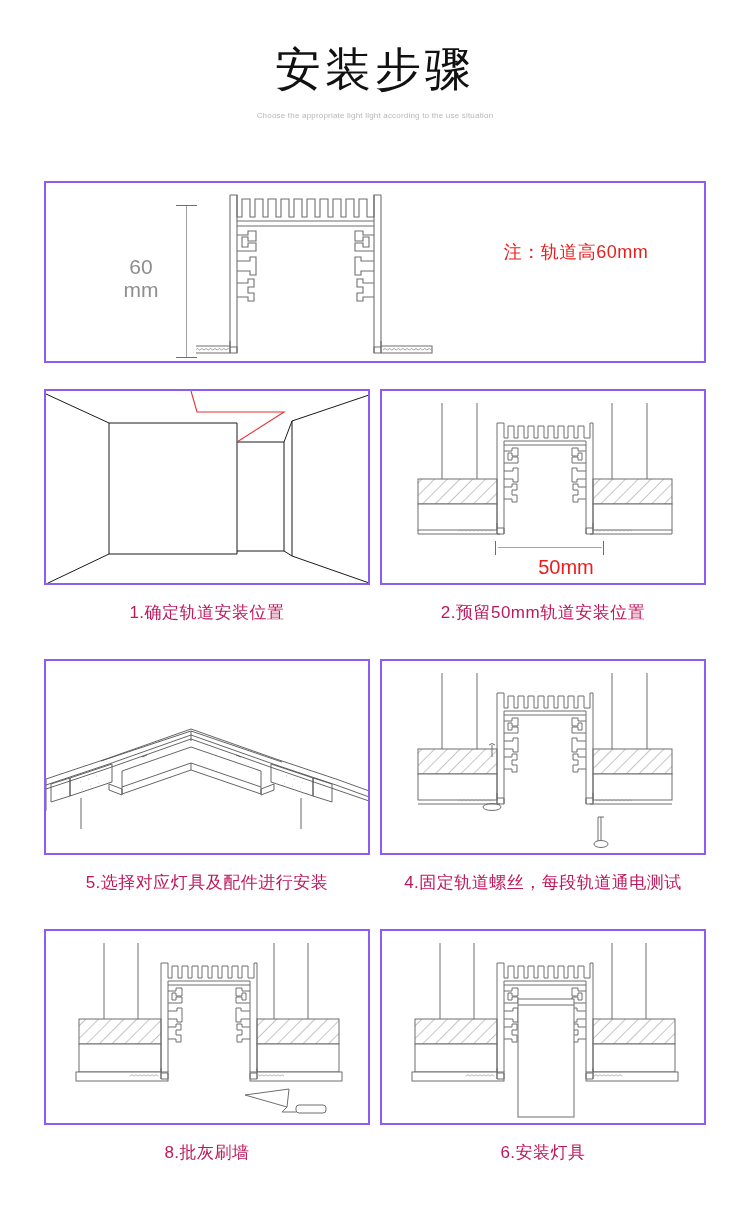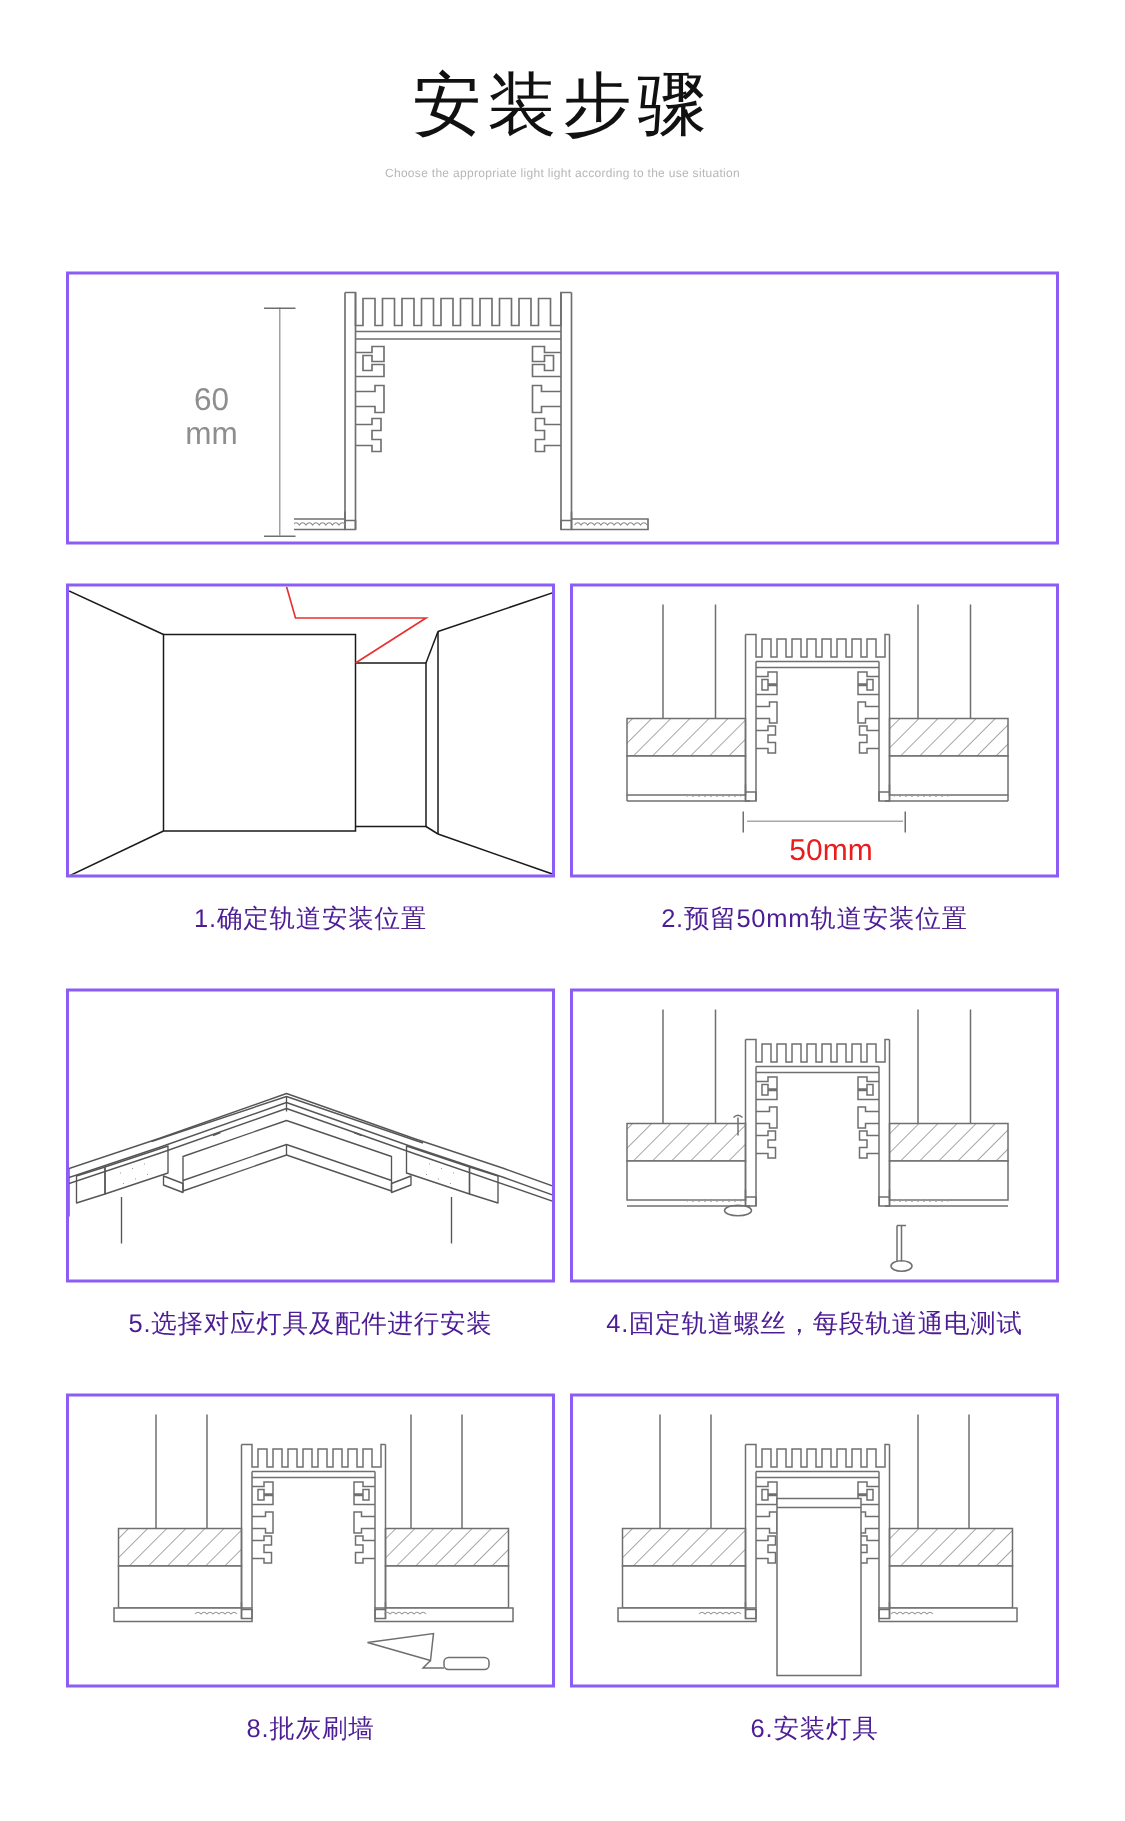--- a/index.html
+++ b/index.html
@@ -79,21 +79,21 @@
     height: 196px;
   }
   .caption {
     position: absolute;
     top: 212px;
     left: 0;
     width: 326px;
     text-align: center;
     font-size: 17px;
     line-height: 24px;
-    color: #4c1d95;
+    color: #be185d;
     letter-spacing: 0.5px;
   }
 
   
   .note {
     position: absolute;
     left: 398px;
     top: 54px;
     width: 250px;
     text-align: center;
@@ -159,21 +159,21 @@
   .dim50 .dtick {
     position: absolute;
     top: 0px;
     width: 1px; height: 14px;
     background: #6f6f6f;
   }
   .dim50 .dtick.l { left: 5px; }
   .dim50 .dtick.r { left: 113px; }
   .dim50 .dlabel {
     position: absolute;
-    left: 4px; top: 14px;
+    left: 16px; top: 14px;
     width: 120px;
     text-align: center;
     color: #ea1d1d;
     font-size: 20px;
     line-height: 24px;
   }
 
   svg { display: block; }
 </style>
 </head>
@@ -240,20 +240,21 @@
 
       <g fill="none" stroke="#8a8a8a" stroke-width="0.8">
         <path d="M-14 167 q2.2 -3 4.4 0 q2.2 -3 4.4 0 q2.2 -3 4.4 0 q2.2 -3 4.4 0 q2.2 -3 4.4 0
                  q2.2 -3 4.4 0 q2.2 -3 4.4 0 q2.2 -3 4.4 0 q2.2 -3 4.4 0 q2.2 -3 4.4 0 q2.2 -3 4.4 0"></path>
         <path d="M187 167 q2.2 -3 4.4 0 q2.2 -3 4.4 0 q2.2 -3 4.4 0 q2.2 -3 4.4 0 q2.2 -3 4.4 0
                  q2.2 -3 4.4 0 q2.2 -3 4.4 0 q2.2 -3 4.4 0 q2.2 -3 4.4 0 q2.2 -3 4.4 0 q2.2 -3 4.4 0"></path>
       </g>
     </svg>
 
     <div class="note">
+      <span class="note-line l1">注：轨道高60mm</span>
     </div>
 
   </div>
 </div>
 
 <div class="grid">
 
   <div class="row">
 
     <div class="cell left">

